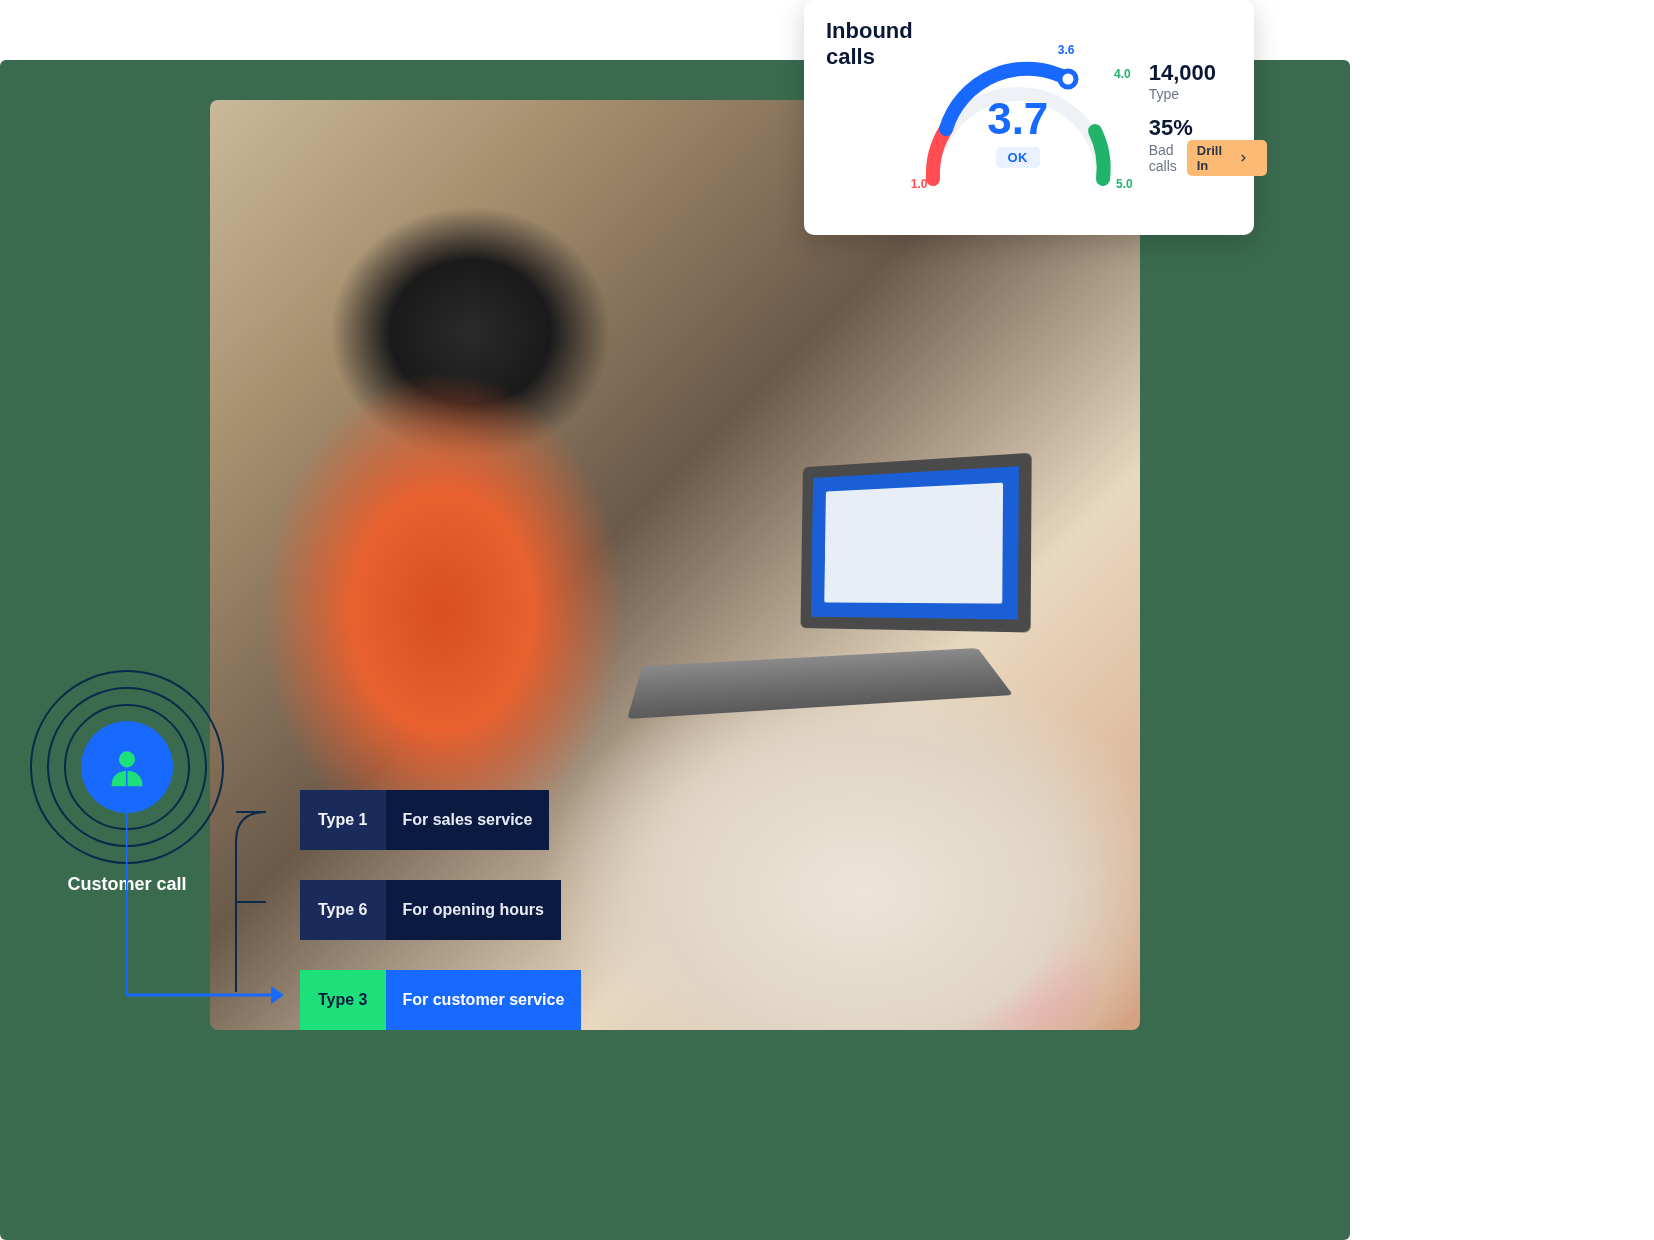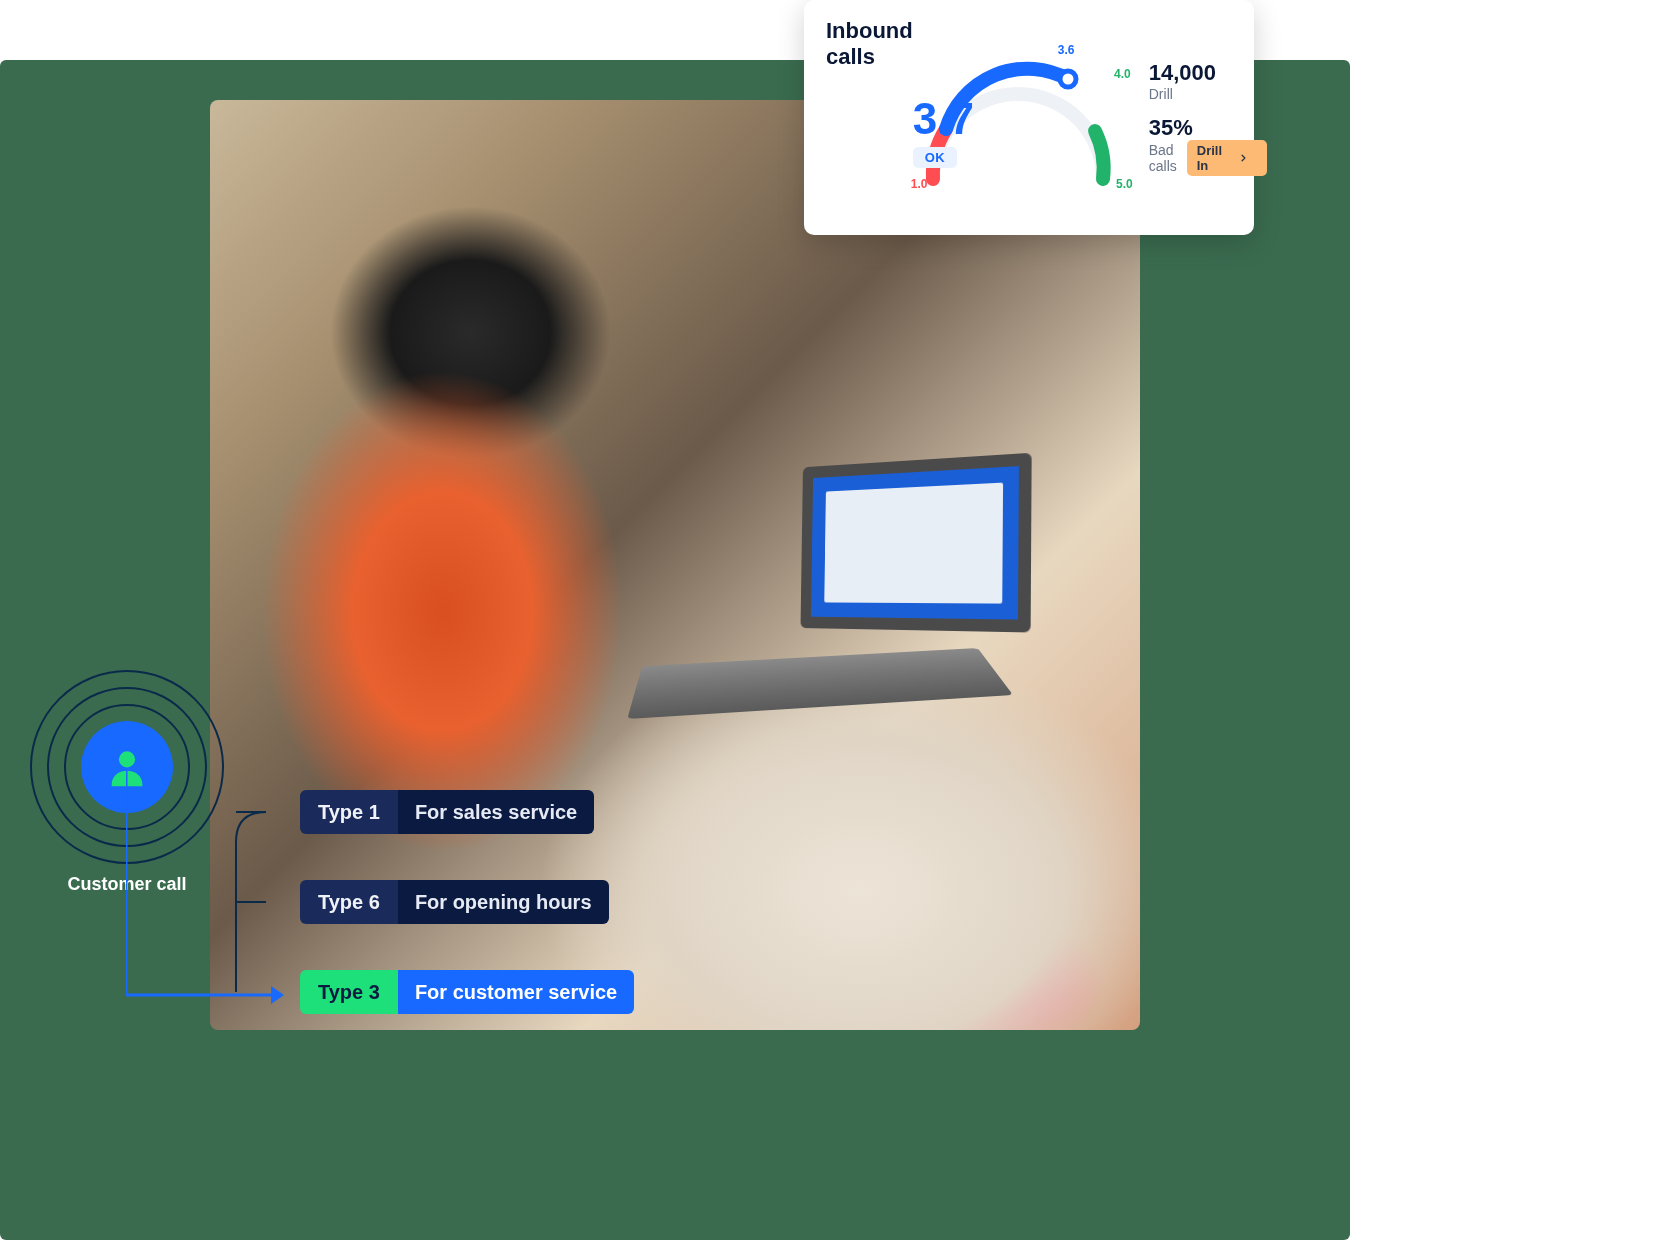--- a/index.html
+++ b/index.html
@@ -107,21 +107,21 @@
   .gauge-wrap {
     position: relative;
     width: 210px;
     height: 160px;
     flex: 0 0 210px;
   }
   .gauge-wrap svg { position: absolute; left: 0; top: 0; }
   .gauge-center {
     position: absolute;
     left: 0; right: 0; top: 58px;
-    text-align: left;
+    text-align: center;
   }
   .gauge-value {
     font-size: 44px;
     font-weight: 800;
     color: #1769ff;
     line-height: 1;
   }
   .gauge-status {
     display: inline-block;
     margin-top: 6px;
@@ -196,24 +196,24 @@
     margin-top: 10px;
     color: #ffffff;
     font-size: 18px;
     font-weight: 700;
   }
 
   
   .chip {
     position: absolute;
     display: flex;
-    border-radius: 6px;
+    border-radius: 0;
     overflow: hidden;
-    height: 44px;
-    font-size: 20px;
+    height: 60px;
+    font-size: 16px;
     font-weight: 600;
   }
   .chip .tag {
     display: flex; align-items: center;
     padding: 0 18px;
     background: #1a2a5a;
     color: #f0f2f8;
   }
   .chip .desc {
     display: flex; align-items: center;
@@ -271,21 +271,21 @@
         <div class="gauge-status">OK</div>
       </div>
       <span class="gauge-tick tick-1">1.0</span>
       <span class="gauge-tick tick-36">3.6</span>
       <span class="gauge-tick tick-40">4.0</span>
       <span class="gauge-tick tick-50">5.0</span>
     </div>
     <div class="stats">
       <div>
         <div class="stat-num">14,000</div>
-        <div class="stat-label">Drill</div>
+        <div class="stat-label">Type</div>
       </div>
       <div>
         <div class="stat-num">35%</div>
         <div class="drill-row">
           <div class="stat-label">Bad calls</div>
           <div class="drill-btn">
             <span>Drill In</span>
             <svg class="chev" viewBox="0 0 10 10">
               <path d="M3 1 L7 5 L3 9" fill="none" stroke="#2a3446" stroke-width="1.8" stroke-linecap="round" stroke-linejoin="round"></path>
             </svg>

